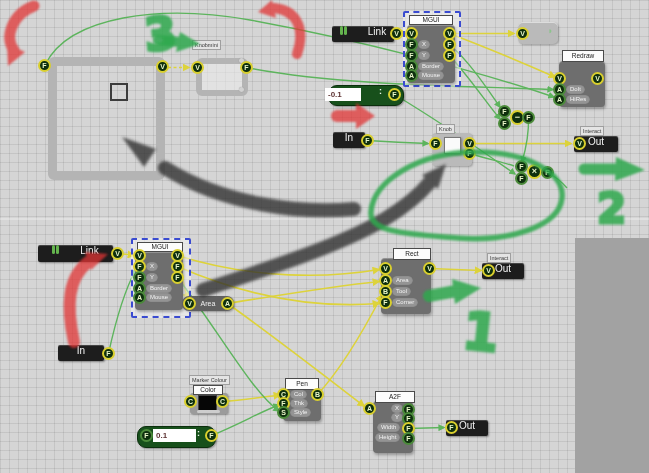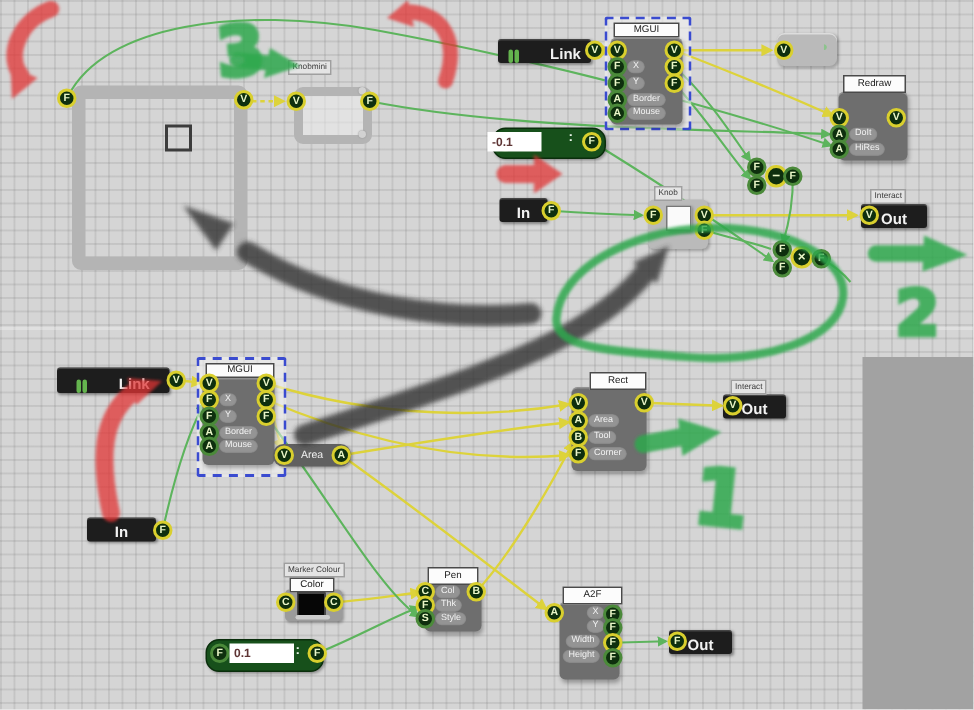--- a/index.html
+++ b/index.html
@@ -23,22 +23,22 @@
        color:#eaf6c8;font-weight:bold;font-size:7px;line-height:9px;text-align:center;z-index:4}
   .pin.g{border-color:#4b8a3a}
   .pin.op{width:11px;height:11px;line-height:11px;font-size:9px}
   .pill{position:absolute;background:#949494;border-radius:5px;color:#f3f3f3;font-size:6px;line-height:9px;height:9px;
         padding:0 4px;z-index:4;box-shadow:inset 0 0 1px rgba(0,0,0,.4);white-space:nowrap}
   .ntitle{position:absolute;background:#fcfcfc;border:1px solid #4a4a4a;color:#1a1a1a;font-size:6.5px;line-height:8px;
         height:8px;text-align:center;z-index:4;white-space:nowrap}
   .nbody{position:absolute;background:#6e6e6e;border-radius:4px;
         box-shadow:inset 0 1px 0 rgba(255,255,255,.25),1px 2px 3px rgba(0,0,0,.3);z-index:3}
   .selbox{position:absolute;border:2px dashed #3a4bd0;background:rgba(250,250,250,.5);border-radius:2px;z-index:2}
-  .darkbox{position:absolute;background:#1d1d1d;color:#f2f2f2;font-weight:bold;font-size:10px;border-radius:2px;
-        display:flex;align-items:flex-end;justify-content:center;gap:20px;z-index:3;
+  .darkbox{position:absolute;background:#1d1d1d;color:#f2f2f2;font-weight:normal;font-size:10px;border-radius:2px;
+        display:flex;align-items:flex-start;justify-content:center;gap:20px;z-index:3;
         box-shadow:inset 0 1px 0 rgba(255,255,255,.18),1px 1px 2px rgba(0,0,0,.4)}
   .label{position:absolute;background:#e4e4e4;border:1px solid #9f9f9f;color:#3a3a3a;font-size:5.5px;line-height:8px;
         white-space:nowrap;padding:0 2px;z-index:4}
   .vbox{position:absolute;background:#17501b;border:1px solid #0a2e0c;border-radius:9px;z-index:3;
         box-shadow:1px 1px 2px rgba(0,0,0,.35)}
   .vfield{position:absolute;background:#fff;color:#5e3434;font-weight:bold;font-size:8px;line-height:13px;height:13px;
         padding-left:3px;z-index:4}
   .spin{position:absolute;color:#eaf5ea;font-weight:bold;font-size:9px;z-index:5}
   .litnode{position:absolute;background:#bababa;border-radius:5px;z-index:3;
         box-shadow:inset 0 1px 0 rgba(255,255,255,.5),1px 1px 2px rgba(0,0,0,.25)}

